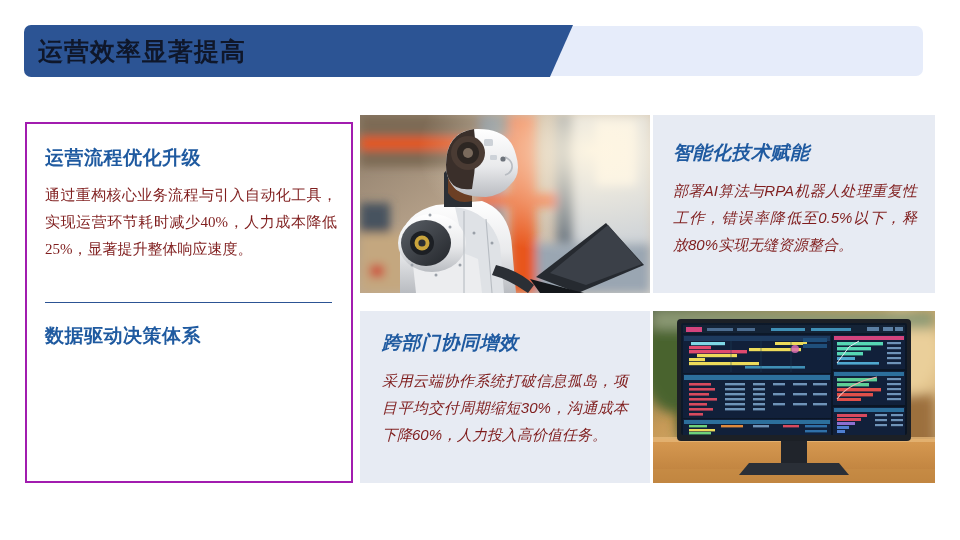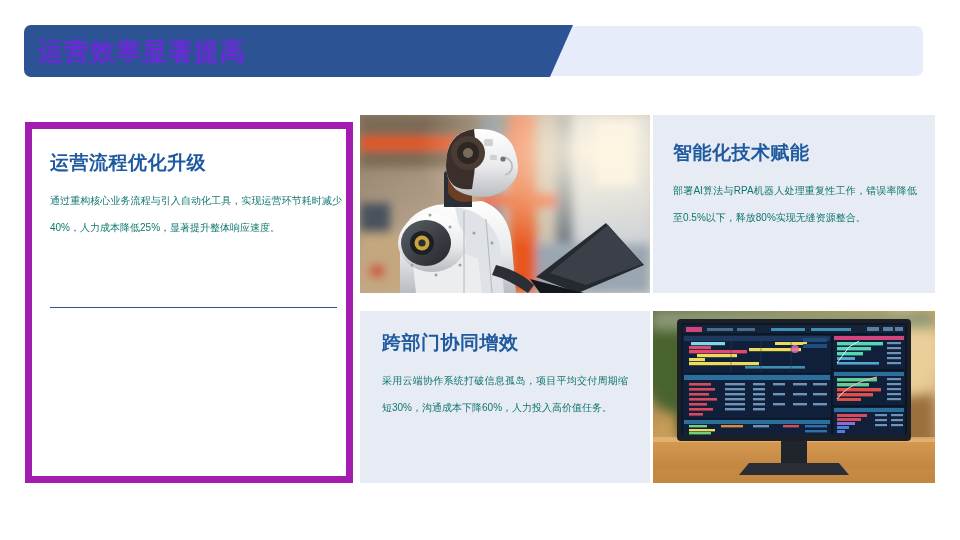--- a/index.html
+++ b/index.html
@@ -42,37 +42,38 @@
     -webkit-clip-path: polygon(0 0, 100% 0, 95.8% 100%, 0 100%);
     clip-path: polygon(0 0, 100% 0, 95.8% 100%, 0 100%);
   }
   .header-title {
     position: absolute;
     left: 38px;
     top: 25px;
     width: 480px;
     height: 52px;
     line-height: 52px;
-    color: #6d28d9;
+    color: #0f172a;
     font-size: 25px;
     font-weight: bold;
     letter-spacing: 1px;
     white-space: nowrap;
   }
 
   
   .card-left {
     position: absolute;
     left: 25px;
     top: 122px;
     width: 328px;
     height: 361px;
     box-sizing: border-box;
-    border: 7px solid #a21caf;
+    border: 2px solid #a21caf;
     background: #ffffff;
+    font-family: Liberation Serif, serif;
   }
   .block {
     position: absolute;
     left: 18px;
     width: 292px;
   }
   .block-top { top: 22px; }
   .block-bottom { top: 200px; }
   .divider {
     position: absolute;
@@ -85,22 +86,22 @@
 
   .card-title {
     color: #1f5aa0;
     font-size: 19px;
     font-weight: bold;
     letter-spacing: 0.5px;
     margin: 0 0 12px 0;
     line-height: 24px;
   }
   .card-body {
-    color: #0f766e;
-    font-size: 10px;
+    color: #7f1d1d;
+    font-size: 15px;
     line-height: 27px;
     margin: 0;
     text-align: justify;
     text-justify: inter-ideograph;
   }
 
   
   .img-robot {
     position: absolute;
     left: 360px;
@@ -117,20 +118,21 @@
     width: 290px;
     height: 172px;
     background: #e7ebf3;
   }
   .card-mid .inner,
   .card-right .inner {
     position: absolute;
     left: 22px;
     top: 20px;
     width: 246px;
+    font-style: italic;
   }
 
   
   .card-right {
     position: absolute;
     left: 653px;
     top: 115px;
     width: 282px;
     height: 178px;
     background: #e7ebf3;
@@ -161,20 +163,21 @@
 <div class="card-left">
 
   <div class="block block-top">
     <div class="card-title">运营流程优化升级</div>
     <div class="card-body">通过重构核心业务流程与引入自动化工具，实现运营环节耗时减少40%，人力成本降低25%，显著提升整体响应速度。</div>
   </div>
 
   <div class="divider"></div>
 
   <div class="block block-bottom">
+    <div class="card-title">数据驱动决策体系</div>
   </div>
 
 </div>
 
 <div class="img-robot">
   <svg class="fill" viewBox="0 0 290 178" preserveAspectRatio="xMidYMid slice">
     <defs>
       <linearGradient id="bgWare" x1="0" y1="0" x2="1" y2="1">
         <stop offset="0" stop-color="#8a7a68"></stop>
         <stop offset="0.45" stop-color="#b9a48c"></stop>

